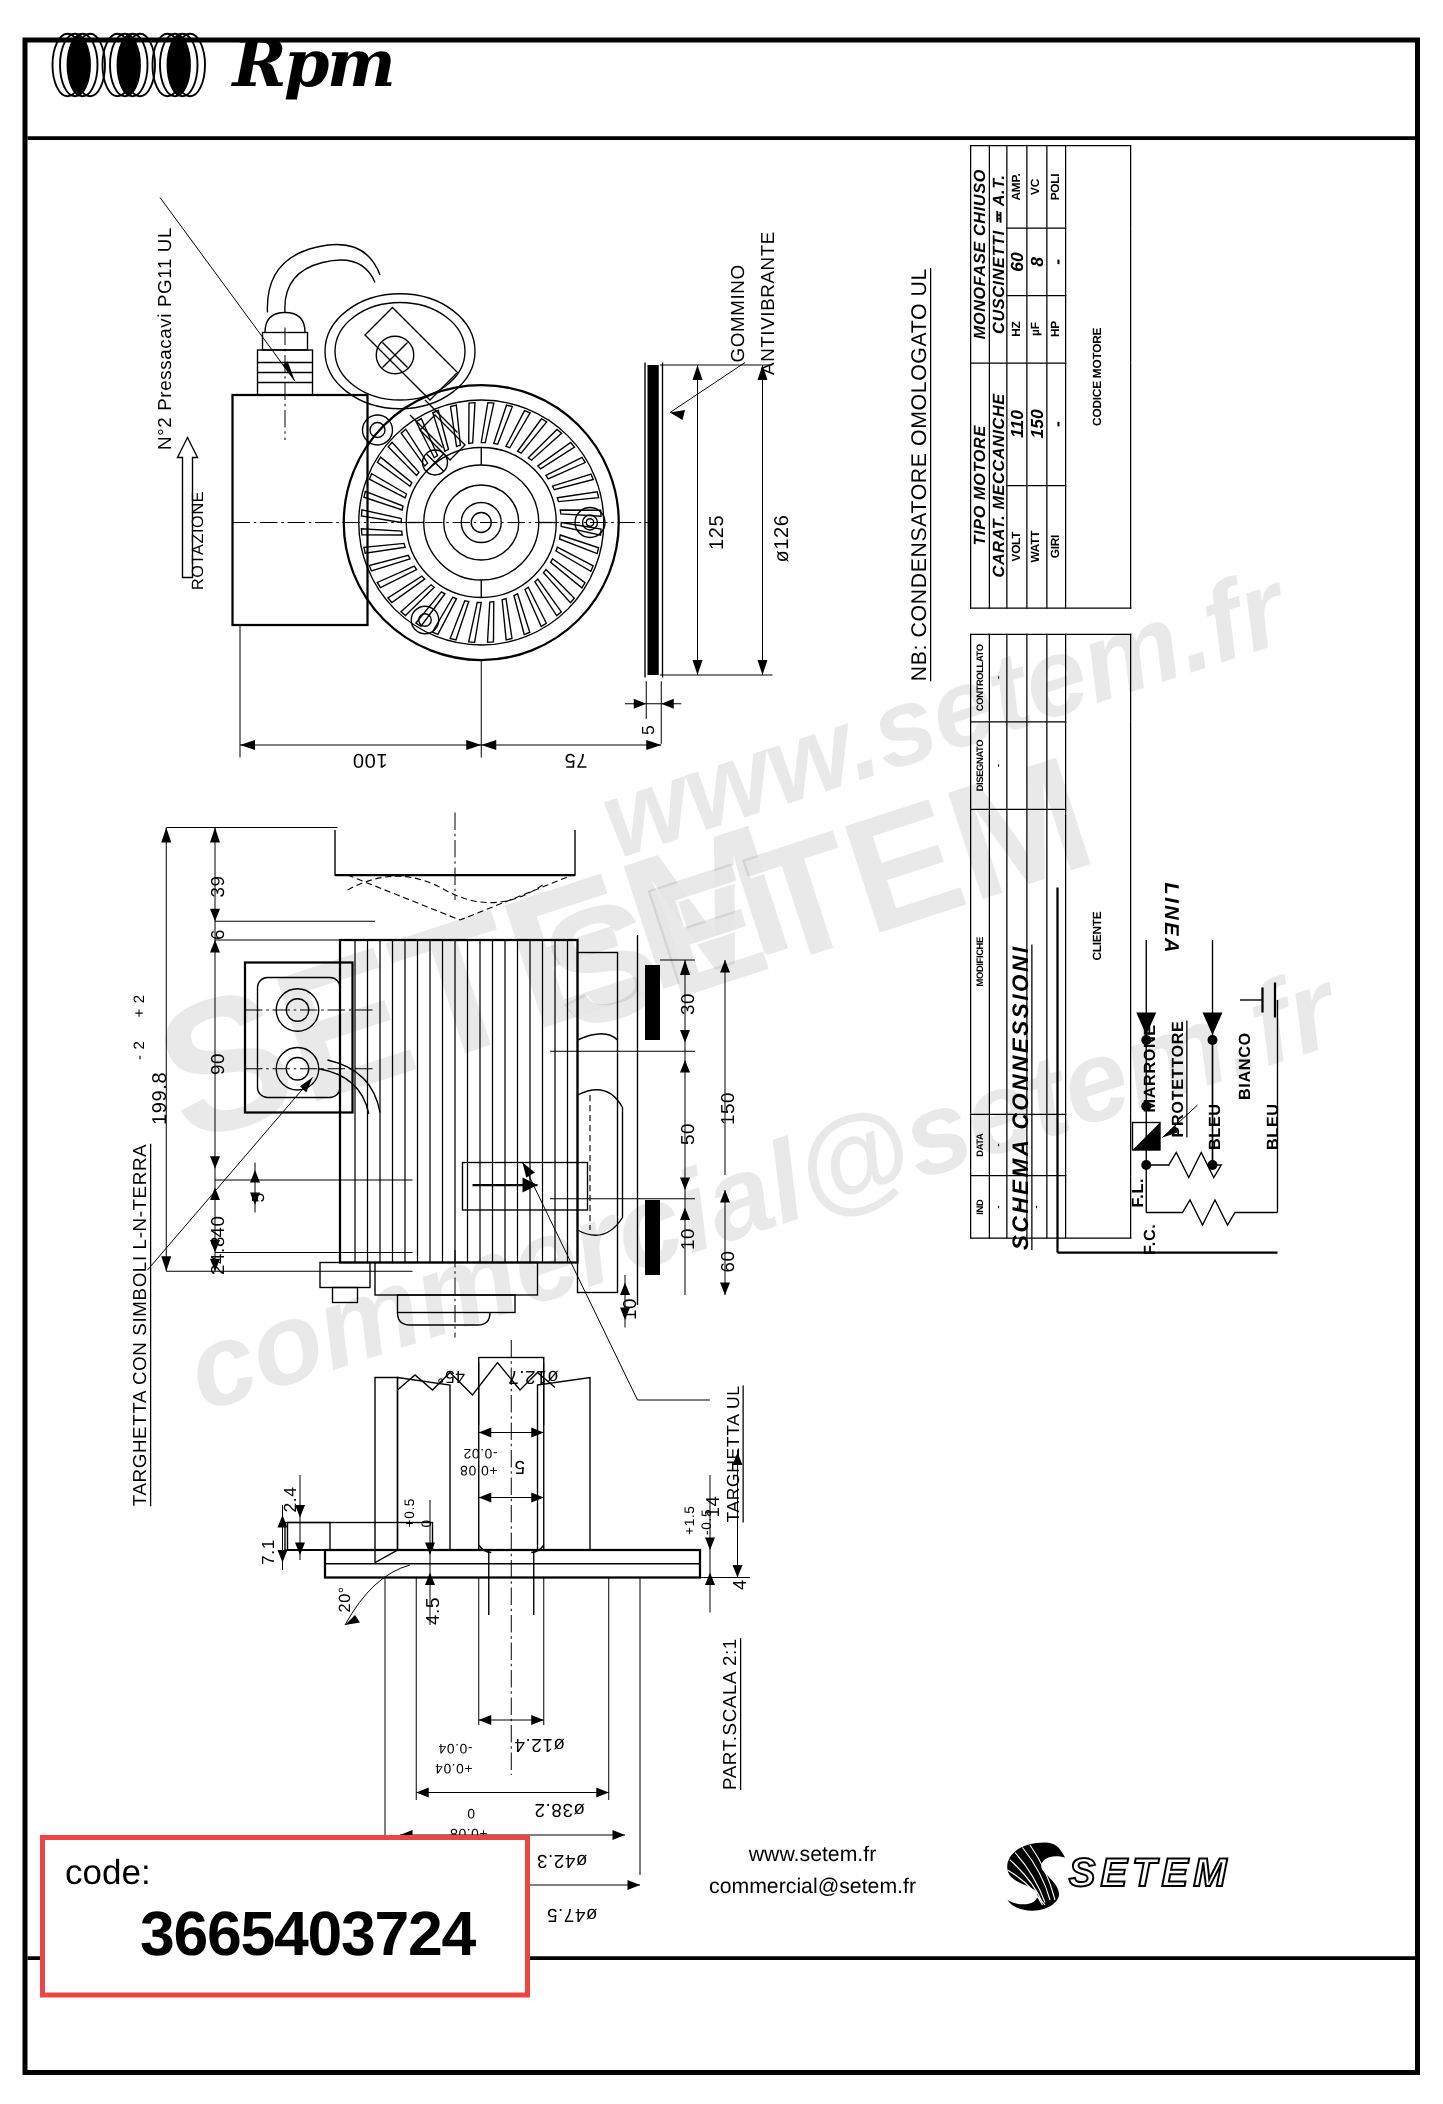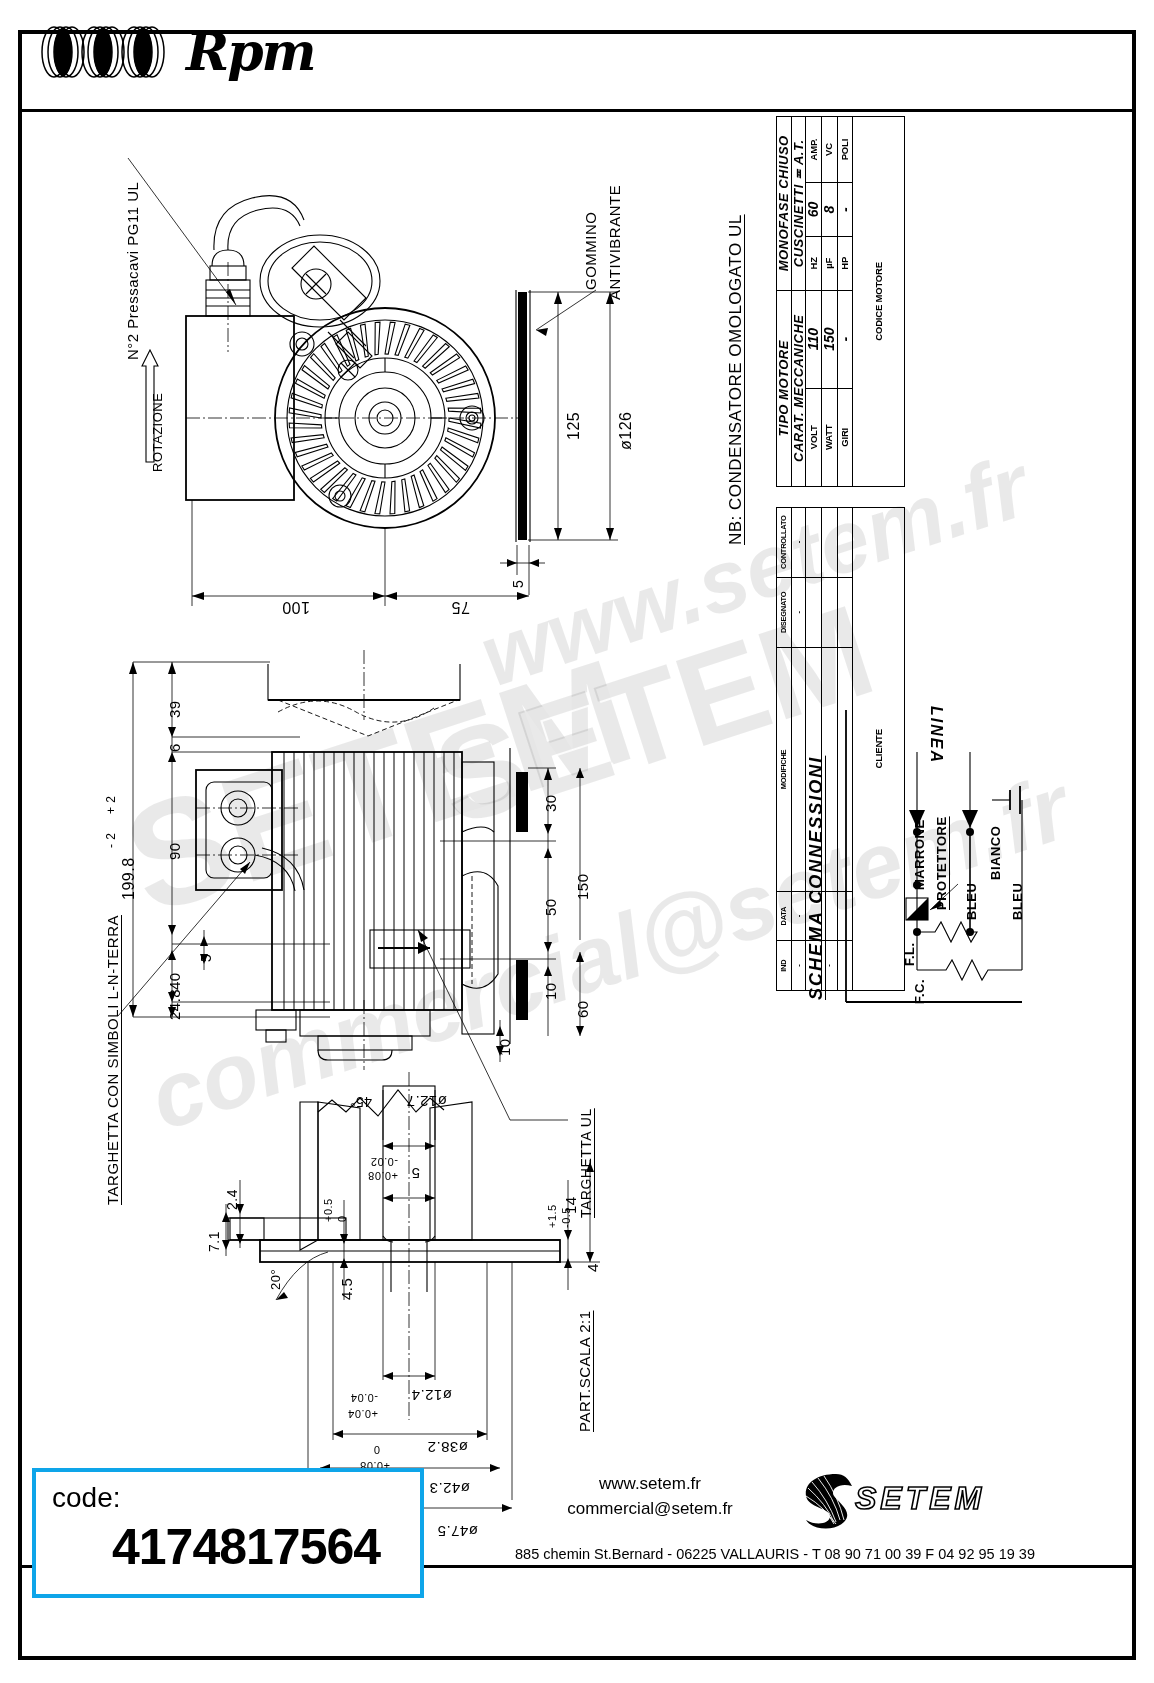--- a/index.html
+++ b/index.html
@@ -134,21 +134,21 @@
   td.nb    { border: none !important; }
 
   
   .foot-sep {
     position: absolute; left: 22px; top: 1565px;
     width: 1110px; height: 0; border-top: 3px solid #000;
   }
   .code-box {
     position: absolute; left: 32px; top: 1468px;
     width: 392px; height: 130px;
-    border: 4px solid #0ea5e9; background: #fff;
+    border: 4px solid #ef4444; background: #fff;
   }
   .code-label {
     position: absolute; left: 16px; top: 10px;
     font-size: 28px; font-weight: 400;
     font-family: "Liberation Sans", sans-serif;
   }
   .code-value {
     position: absolute; left: 76px; top: 46px;
     font-size: 50px; font-weight: 700; letter-spacing: -1px;
     font-family: "Liberation Sans", sans-serif;
@@ -757,28 +757,27 @@
         </table>
 
     </div>
 
   </div>
 
   <div class="foot-sep"></div>
 
   <div class="code-box">
     <div class="code-label">code:</div>
-    <div class="code-value">4174817564</div>
+    <div class="code-value">3665403724</div>
   </div>
 
   <div class="setem-web">
     <div>www.setem.fr</div>
     <div>commercial@setem.fr</div>
   </div>
-  <div class="setem-addr">885 chemin St.Bernard  -  06225 VALLAURIS  -  T 08 90 71 00 39   F 04 92 95 19 39</div>
 
   <svg class="setem-logo" viewBox="0 0 250 66">
     <g>
       <path d="M46,6 C26,6 14,16 16,28 C18,40 40,40 40,48 C40,56 26,58 16,52 C22,62 44,64 54,54 C64,44 48,34 44,28 C40,22 48,14 62,18 C58,10 54,6 46,6 Z" fill="#000"></path>
       <g stroke="#fff" stroke-width="0.9" fill="none">
         <path d="M22,14 q16,18 24,40"></path>
           <path d="M28,10 q16,20 22,42"></path>
         <path d="M34,8 q14,20 20,44"></path>
           <path d="M18,20 q18,16 26,34"></path>
         <path d="M16,28 q20,12 28,28"></path>

